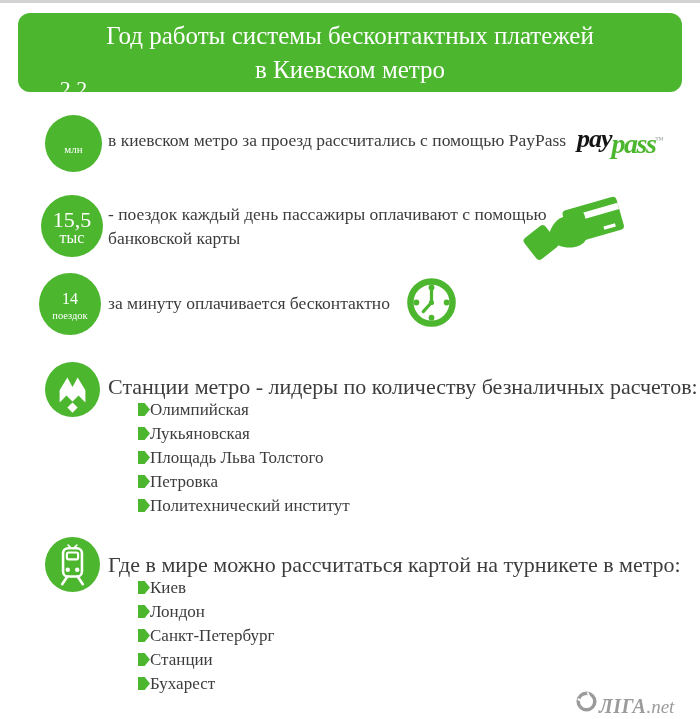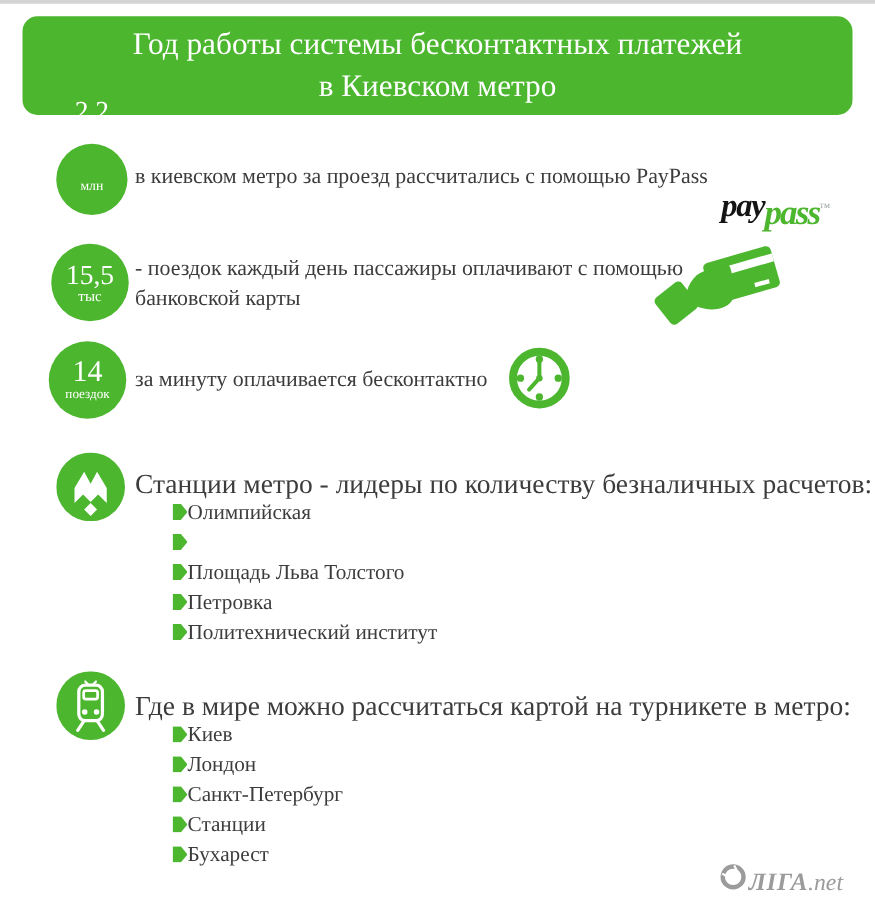--- a/index.html
+++ b/index.html
@@ -23,32 +23,32 @@
   
   .stat-circle {
     position:absolute; border-radius:50%; background:var(--accent, #4cb62f);
     color:#fff; display:flex; flex-direction:column; align-items:center; justify-content:center;
     text-align:center;
   }
   .c1 { left:45px; top:112px; width:57px; height:57px;gap:44px; }
   .c2 { left:41px; top:192px; width:62px; height:62px; }
   .c3 { left:39px; top:270px; width:62px; height:62px; }
   .stat-value { font-size:22px; line-height:22px; font-weight:400; }
-  .c3 .stat-value { font-size:24px; line-height:23px; }
+  .c3 .stat-value { font-size:16px; line-height:23px; }
   .stat-unit { font-size:11px; line-height:11px; }
-  .c2 .stat-unit { font-size:12px; line-height:13px; }
+  .c2 .stat-unit { font-size:16px; line-height:13px; }
   .c3 .stat-unit { font-size:10.5px; line-height:11px; }
 
   .stat-text { position:absolute; font-size:17.5px; line-height:24px; color:var(--ink, #3c3c3c); }
   .t1 { left:108px; top:125px; width:470px; }
   .t2 { left:108px; top:199px; width:452px; }
   .t3 { left:108px; top:288px; width:320px; }
 
   
-  .paypass { position:absolute; left:577px; top:119px; width:118px; height:46px; white-space:nowrap;margin-top:27px; }
+  .paypass { position:absolute; left:577px; top:119px; width:118px; height:46px; white-space:nowrap; }
   .pp-pay  { font-style:italic; font-weight:600; font-size:26px; color:var(--paypass-black, #141414); letter-spacing:-1px; }
   .pp-pass { font-style:italic; font-weight:800; font-size:28px; color:var(--accent, #4cb62f); letter-spacing:-1.5px; position:relative; top:6px; }
   .pp-tm   { font-size:9px; color:#9aa0a0; position:relative; top:-4px; }
 
   
   .icon-abs { position:absolute; }
   .card-icon  { left:523px; top:186px; width:106px; height:76px; }
   .clock-icon { left:404px; top:272px; width:55px; height:55px; }
   .metro-icon { left:45px; top:359px; width:55px; height:55px; }
   .train-icon { left:45px; top:534px; width:55px; height:55px; }
@@ -139,20 +139,21 @@
     </svg>
   </div>
   <div class="sec-heading h1">Станции метро - лидеры по количеству безналичных расчетов:</div>
   <div class="list list1">
     <div class="list-item">
         <span class="bullet"></span>
         <span>Олимпийская</span>
       </div>
     <div class="list-item">
         <span class="bullet"></span>
+        <span>Лукьяновская</span>
       </div>
     <div class="list-item">
         <span class="bullet"></span>
         <span>Площадь Льва Толстого</span>
       </div>
     <div class="list-item">
         <span class="bullet"></span>
         <span>Петровка</span>
       </div>
     <div class="list-item">

